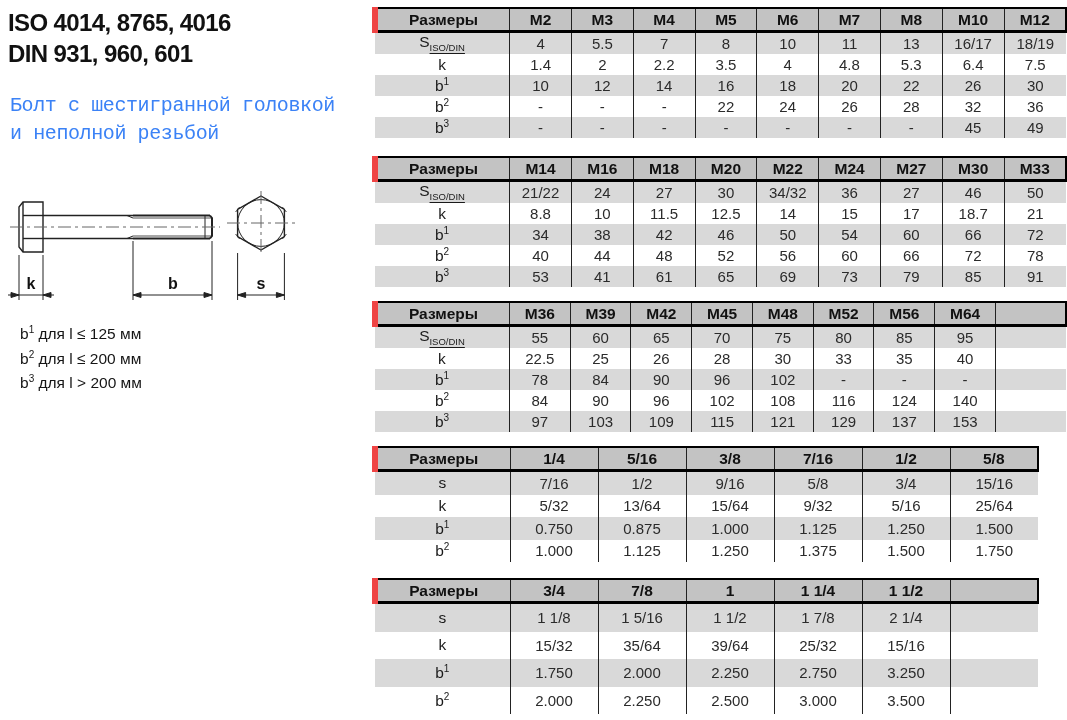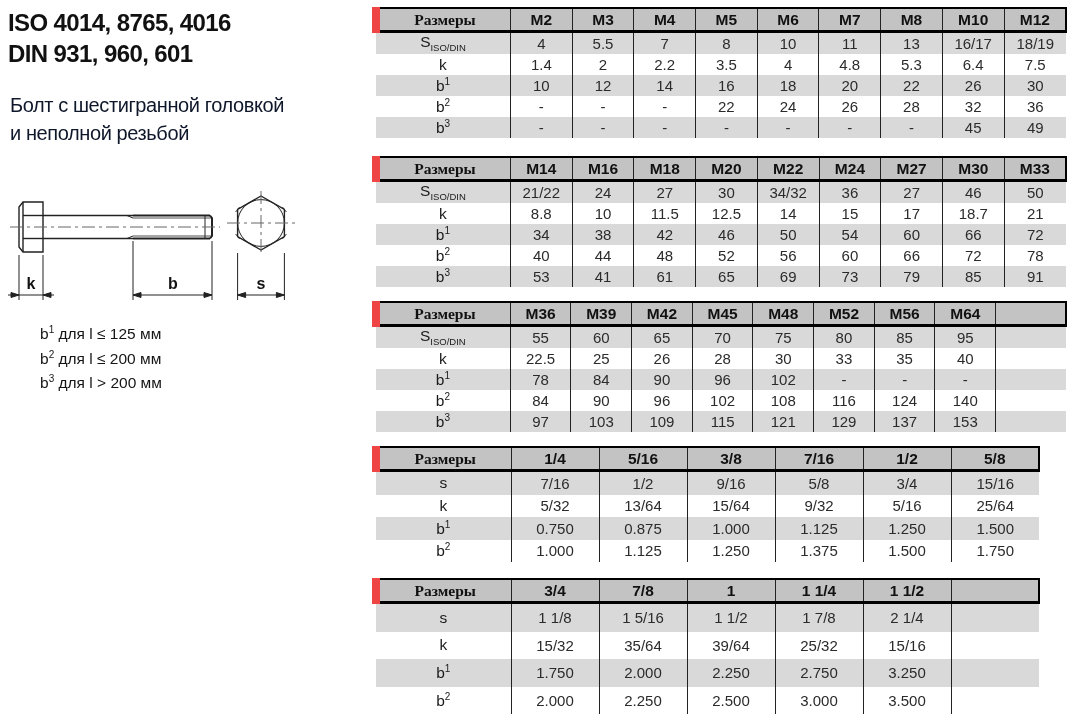--- a/index.html
+++ b/index.html
@@ -6,43 +6,43 @@
   body{
     width:1067px;height:720px;position:relative;background:#ffffff;
     font-family:"Liberation Sans", sans-serif;color:#1f1f1f;overflow:hidden;
   }
   .abs{position:absolute;}
 
   
   .title-line{font-weight:bold;font-size:24px;letter-spacing:-0.6px;color:#111;white-space:nowrap;}
   #title1{left:8px;top:9px;}
   #title2{left:8px;top:40px;}
-  .subtitle-line{font-size:20px;letter-spacing:-0.4px;color:#0f172a;white-space:nowrap;}
+  .subtitle-line{font-size:20px;letter-spacing:-0.4px;color:#3b82f6;white-space:nowrap;font-family:Liberation Mono, monospace;}
   #subtitle1{left:10px;top:94px;}
   #subtitle2{left:10px;top:122px;text-align:right;}
 
-  .footnotes{left:20px;top:320px;font-size:15.5px;line-height:20.5px;color:#151515;margin-left:20px;}
+  .footnotes{left:20px;top:320px;font-size:15.5px;line-height:20.5px;color:#151515;}
   .footnotes sup{font-size:10px;}
 
   
   table{border-collapse:collapse;table-layout:fixed;position:absolute;left:372px;background:#fff;}
   th,td{padding:0;margin:0;text-align:center;vertical-align:middle;overflow:hidden;white-space:nowrap;}
   thead th{
     background:var(--header-bg,#c3c3c3);
     font-weight:bold;font-size:15.5px;color:#111;
     border-top:2px solid #000;border-bottom:3px solid #000;
     height:21px;
   }
-  thead th:first-child{border-left:8px solid #ef4444;font-family:Liberation Serif, serif;}
+  thead th:first-child{border-left:6px solid #ef4444;}
   thead th:last-child{border-right:2px solid #000000;}
   th:not(:first-child),td:not(:first-child){border-left:1.5px solid #222;}
   tbody td{font-size:15px;color:#2b2b2b;}
   tbody tr.shade td{background:var(--row-shade,#d9d9d9);}
   tbody td.rowlabel{font-size:15.5px;color:#1a1a1a;}
-  tbody td sub{font-size:9.5px;}
+  tbody td sub{font-size:9.5px;text-decoration:underline;}
   tbody td sup{font-size:10px;}
 
   #tbl0{top:7px;}   #tbl0 tbody td{height:21px;}
   #tbl1{top:156px;} #tbl1 tbody td{height:21px;}
   #tbl2{top:301px;} #tbl2 tbody td{height:21px;}
   #tbl3{top:446px;} #tbl3 tbody td{height:22.5px;}
   #tbl4{top:578px;} #tbl4 tbody td{height:27.5px;}
 
   
   #drawing{left:8px;top:185px;}

